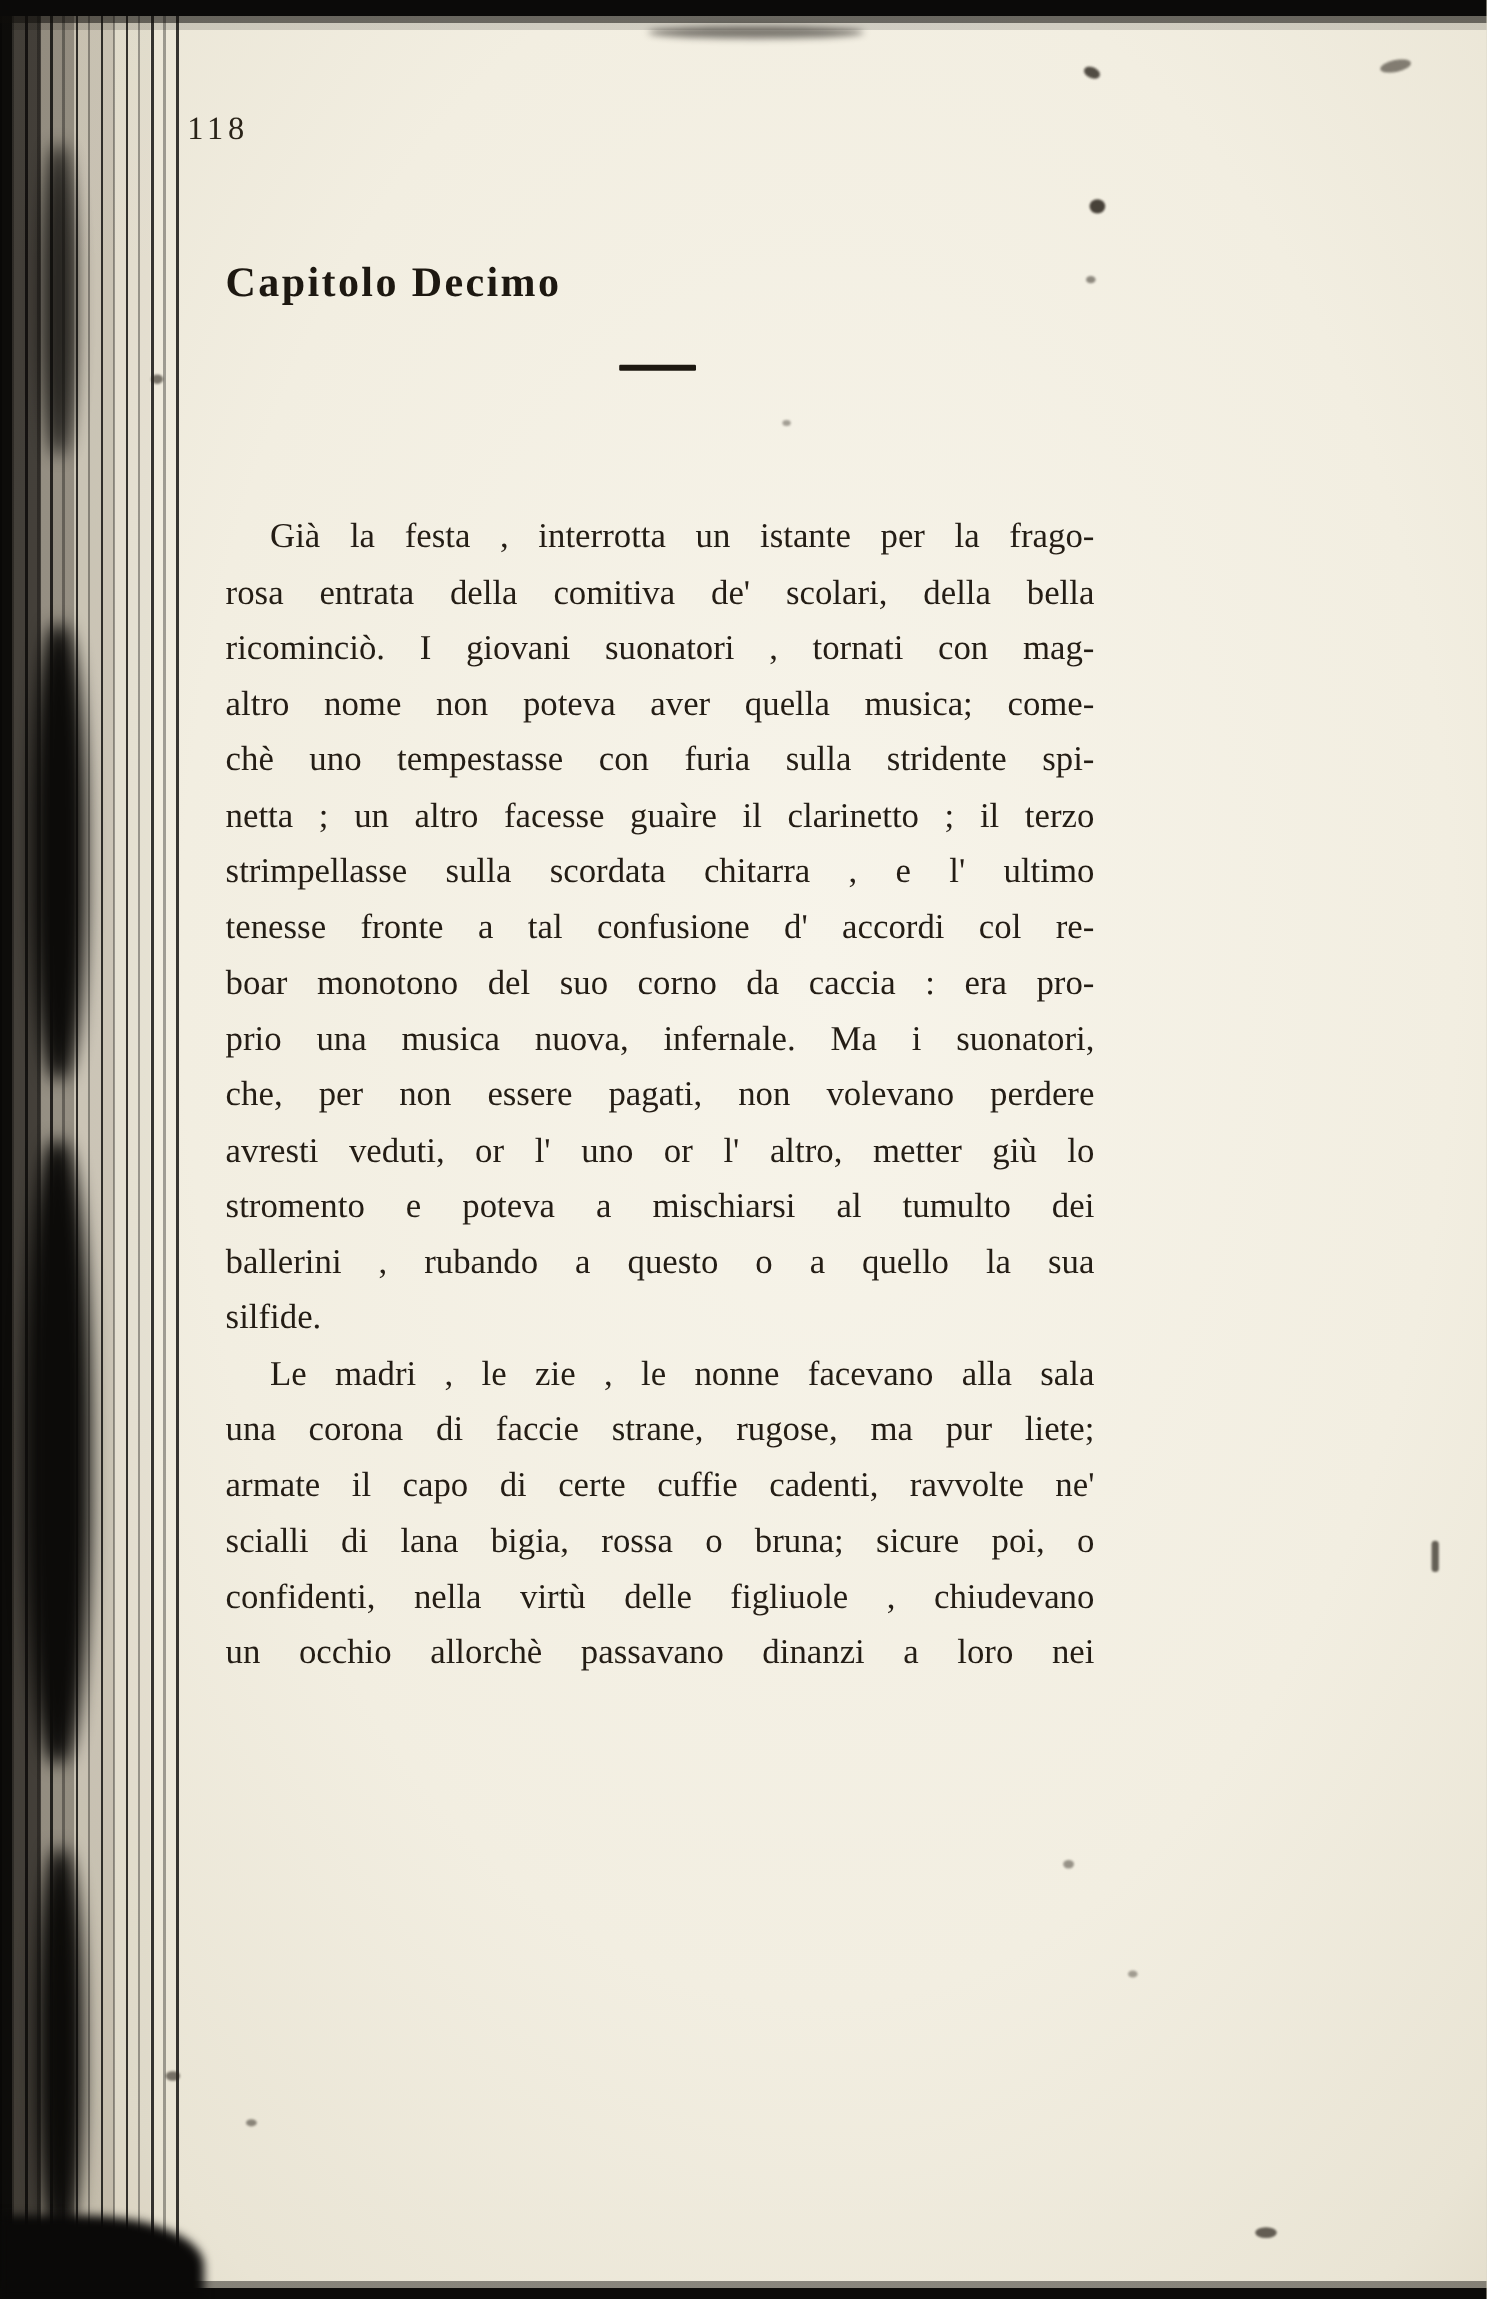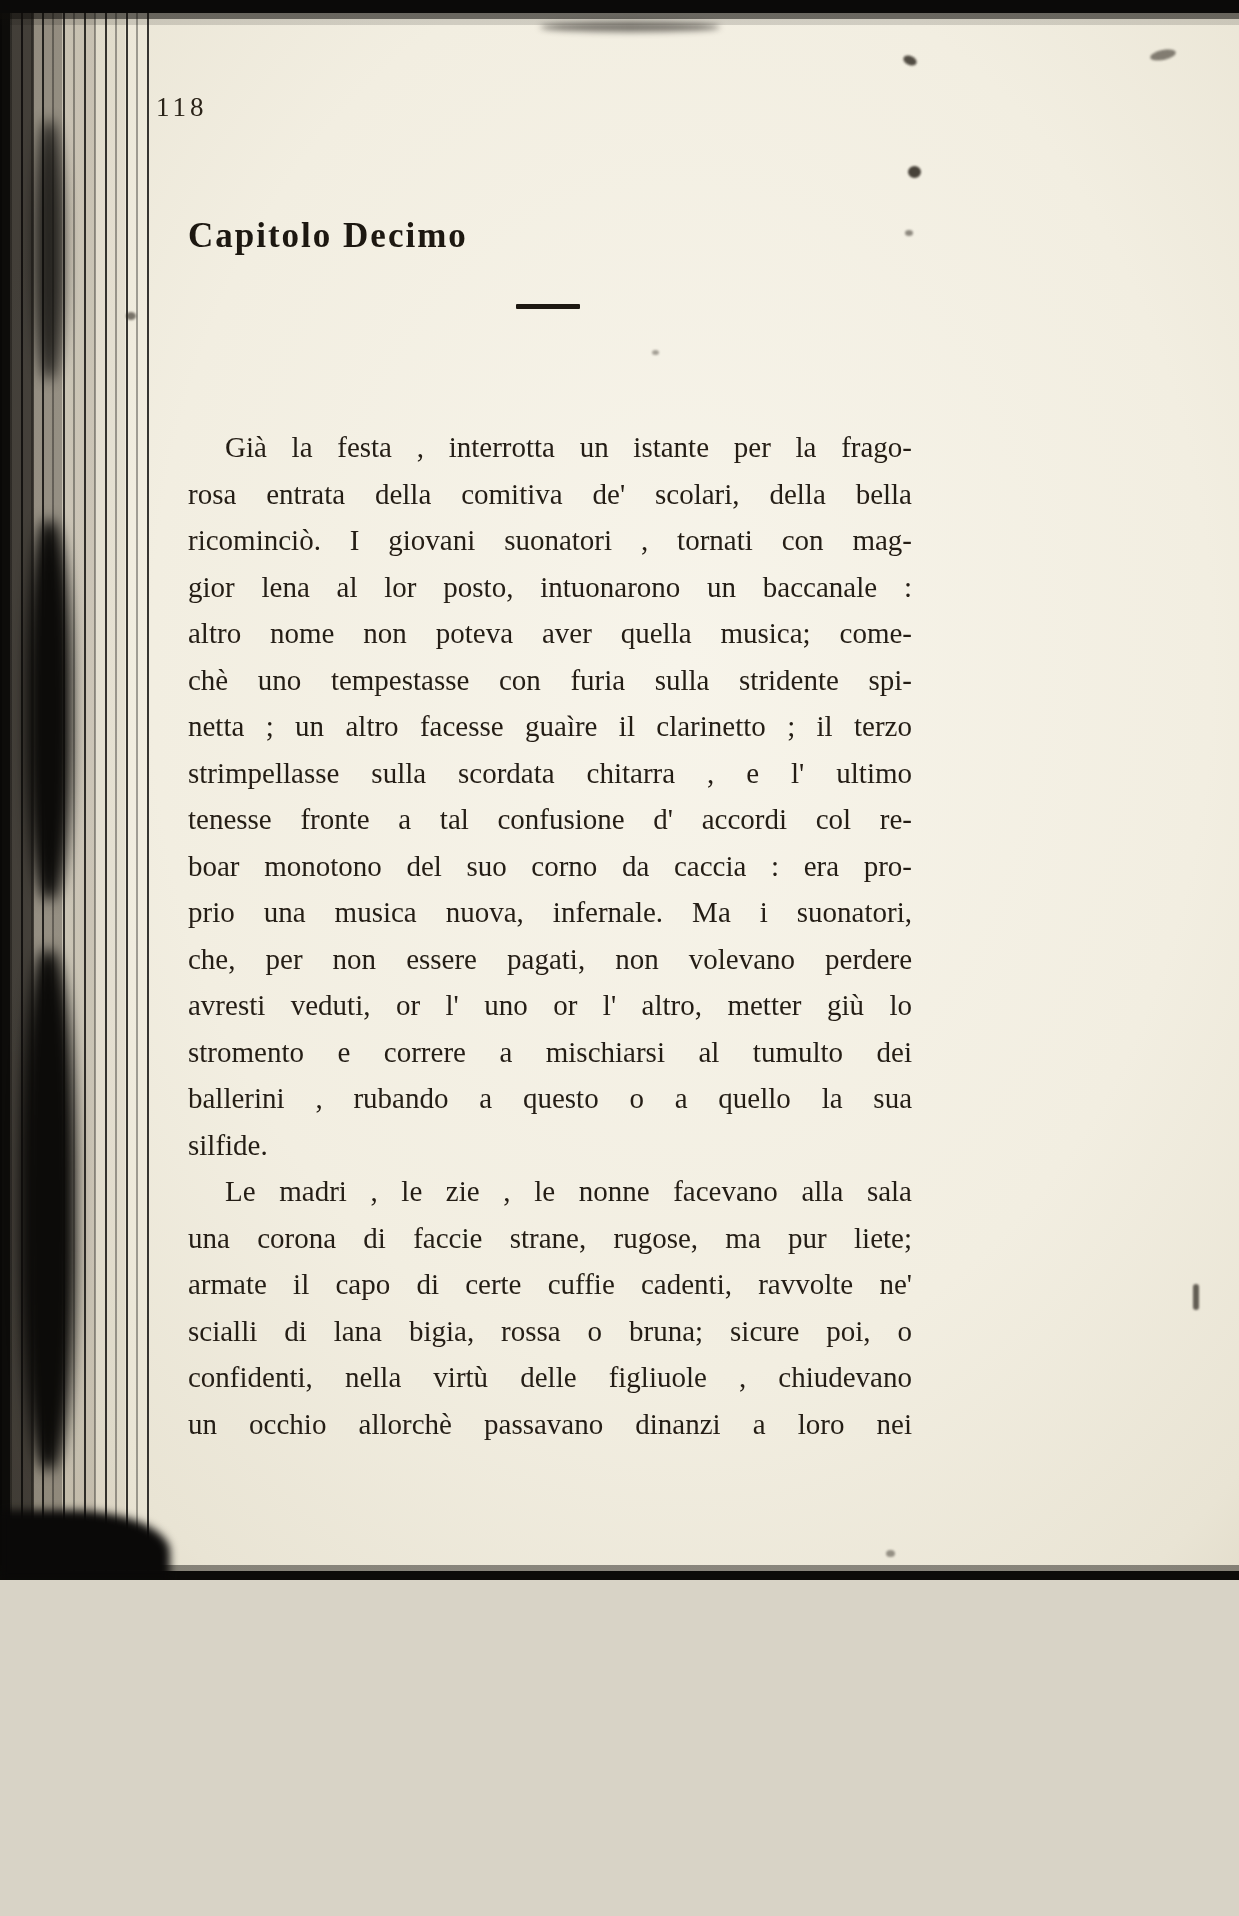--- a/index.html
+++ b/index.html
@@ -1,18 +1,18 @@
 <!DOCTYPE html>
 <html><head>
 <meta charset="utf-8">
 <style>
   html,body{margin:0;padding:0;background:#d8d3c6;}
   .page{
     position:relative;
-    width:1239px;height:1580px;
+    width:1239px;height:1916px;
     margin:0 auto;
     background:
       radial-gradient(ellipse at 55% 42%, #f7f4ea 0%, #f2eee1 55%, #e9e4d4 85%, #ddd6c3 100%);
     overflow:hidden;
     font-family:"Liberation Serif", serif;
     color:#241e16;
   }
 
   
   .edge-top{
@@ -113,31 +113,30 @@
 
   <div class="page-number">118</div>
   <div class="heading">Capitolo Decimo</div>
   <div class="heading-rule"></div>
 
   <div class="textblock">
     <div>
       <div class="line first">Già la festa , interrotta un istante per la frago-</div>
       <div class="line">rosa entrata della comitiva de' scolari, della bella</div>
       <div class="line">ricominciò. I giovani suonatori , tornati con mag-</div>
-      <div class="line">gior lena al lor posto, intuonarono un baccanale :</div>
       <div class="line">altro nome non poteva aver quella musica; come-</div>
       <div class="line">chè uno tempestasse con furia sulla stridente spi-</div>
       <div class="line">netta ; un altro facesse guaìre il clarinetto ; il terzo</div>
       <div class="line">strimpellasse sulla scordata chitarra , e l' ultimo</div>
       <div class="line">tenesse fronte a tal confusione d' accordi col re-</div>
       <div class="line">boar monotono del suo corno da caccia : era pro-</div>
       <div class="line">prio una musica nuova, infernale. Ma i suonatori,</div>
       <div class="line">che, per non essere pagati, non volevano perdere</div>
       <div class="line">avresti veduti, or l' uno or l' altro, metter giù lo</div>
-      <div class="line">stromento e correre a mischiarsi al tumulto dei</div>
+      <div class="line">stromento e poteva a mischiarsi al tumulto dei</div>
       <div class="line">ballerini , rubando a questo o a quello la sua</div>
       <div class="line parlast">silfide.</div>
     </div>
     <div>
       <div class="line first">Le madri , le zie , le nonne facevano alla sala</div>
       <div class="line">una corona di faccie strane, rugose, ma pur liete;</div>
       <div class="line">armate il capo di certe cuffie cadenti, ravvolte ne'</div>
       <div class="line">scialli di lana bigia, rossa o bruna; sicure poi, o</div>
       <div class="line">confidenti, nella virtù delle figliuole , chiudevano</div>
       <div class="line">un occhio allorchè passavano dinanzi a loro nei</div>

